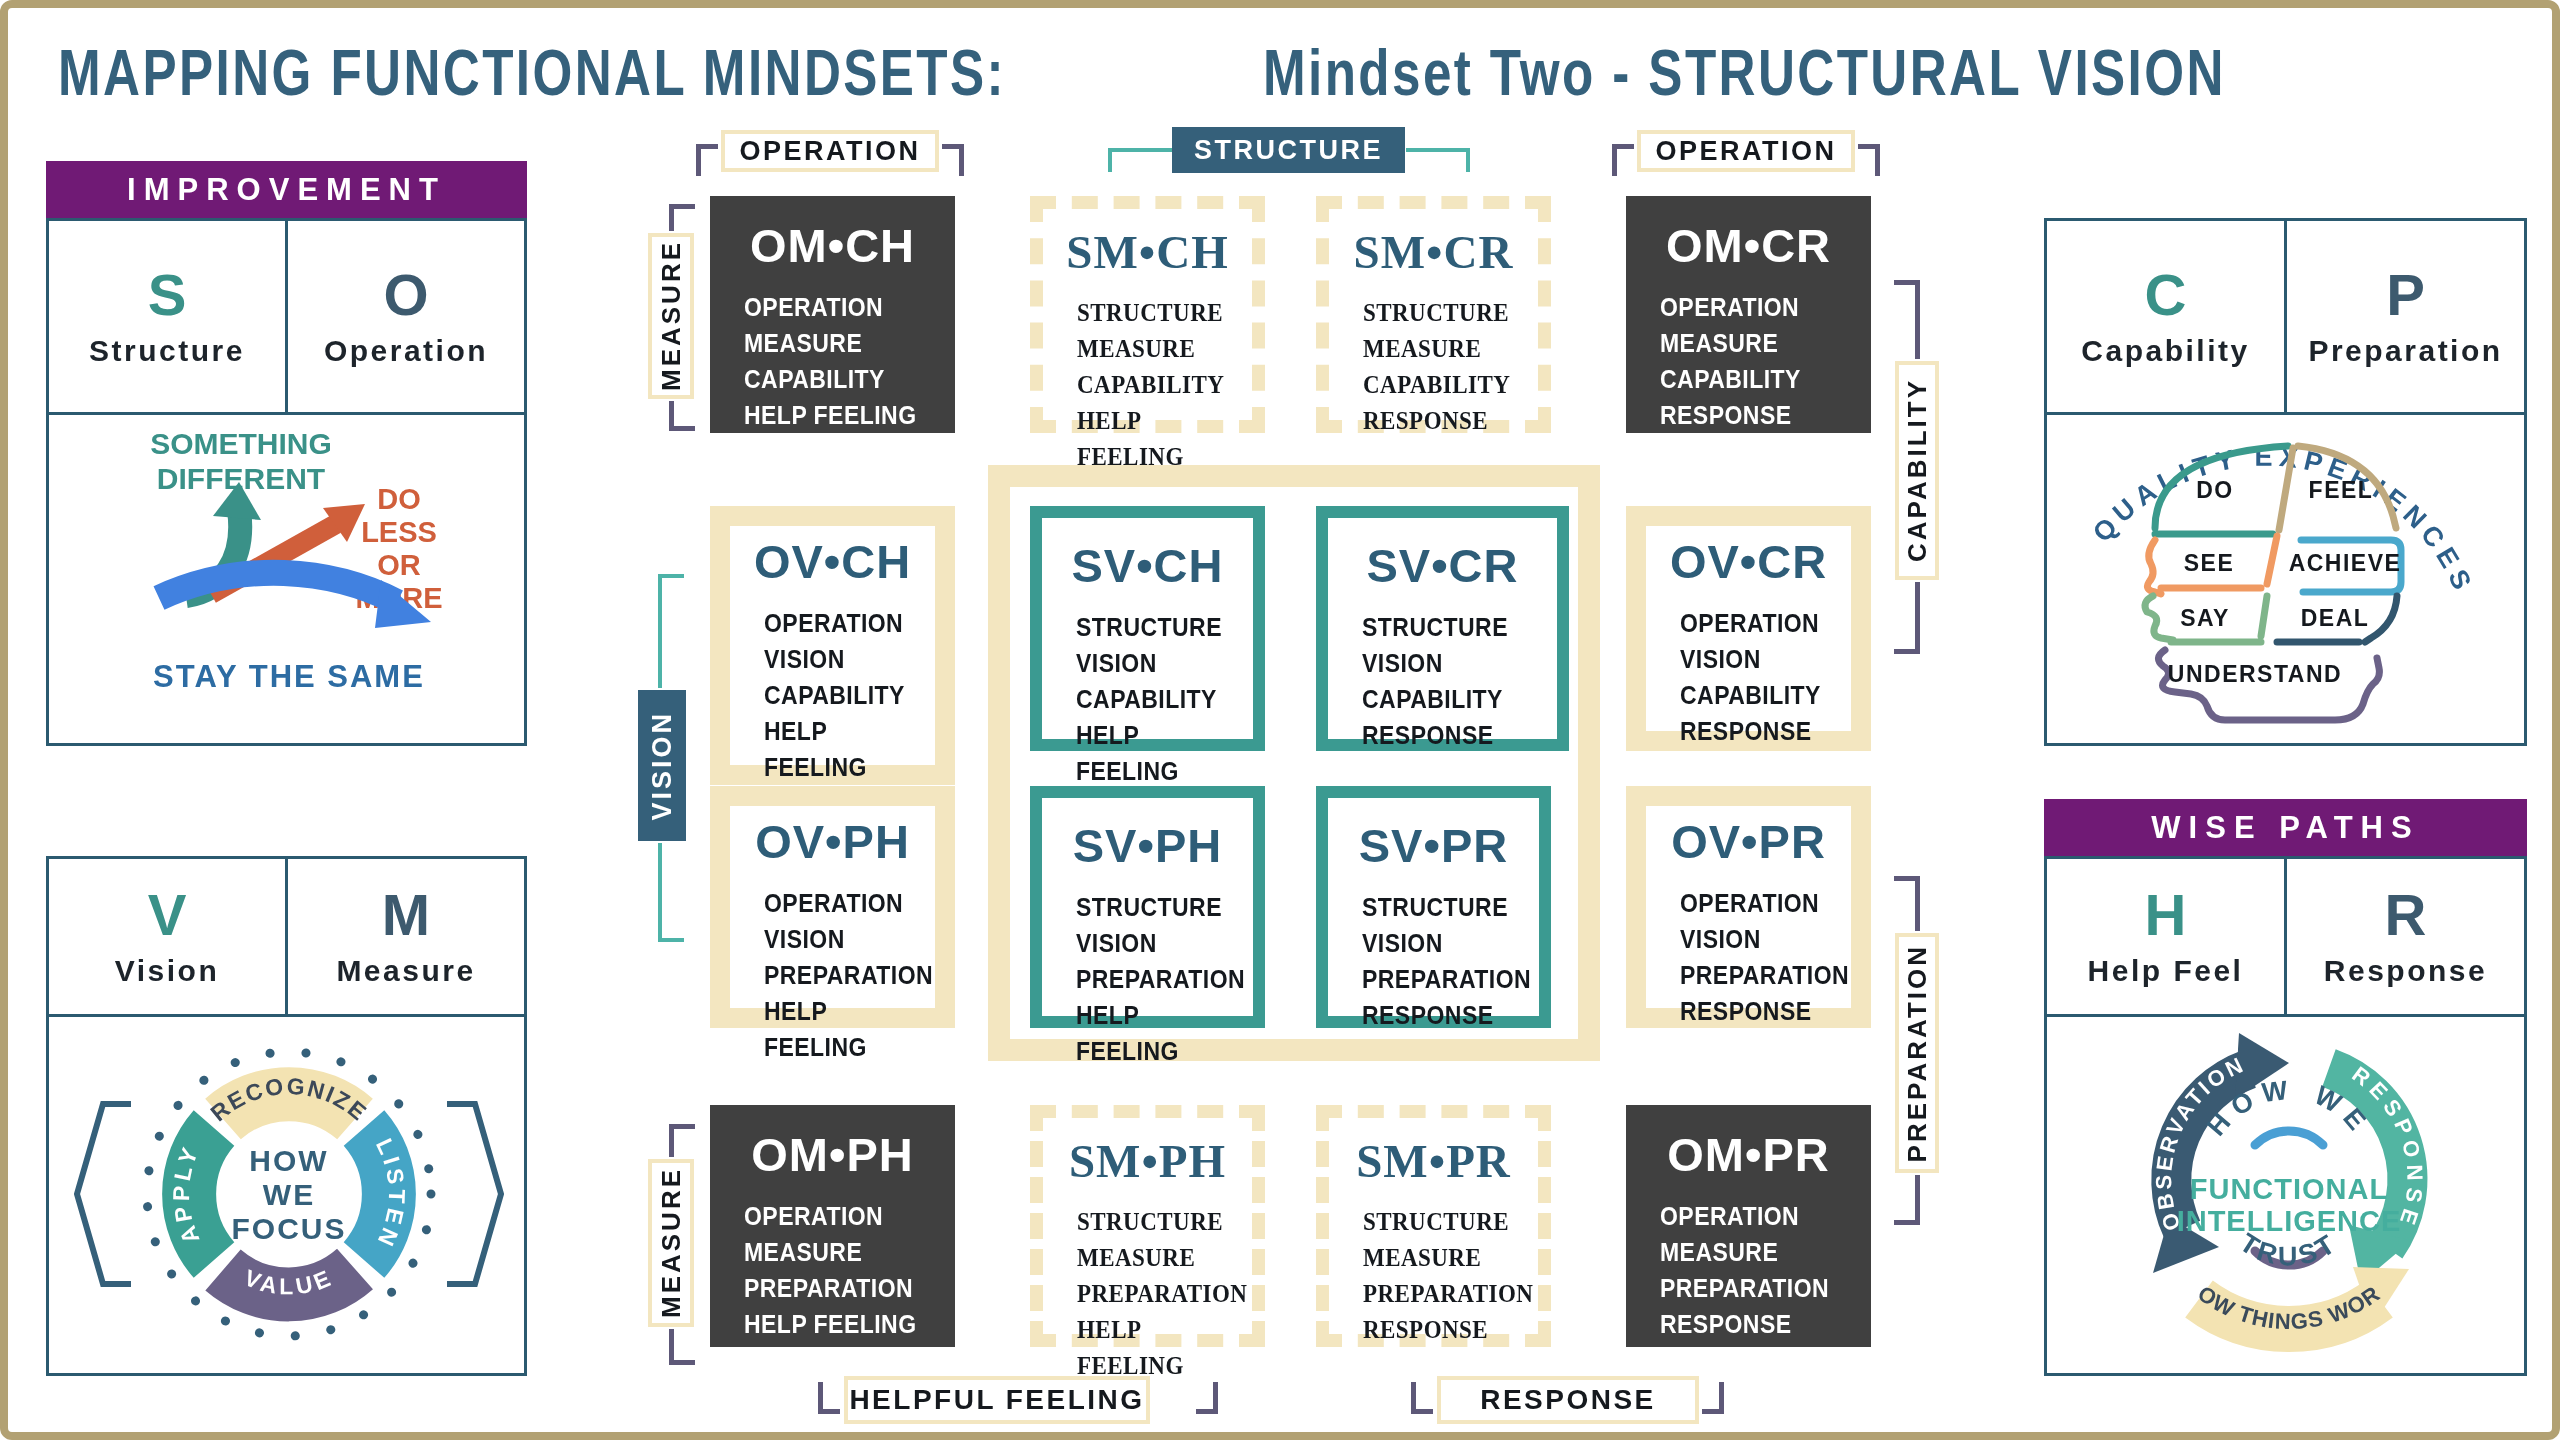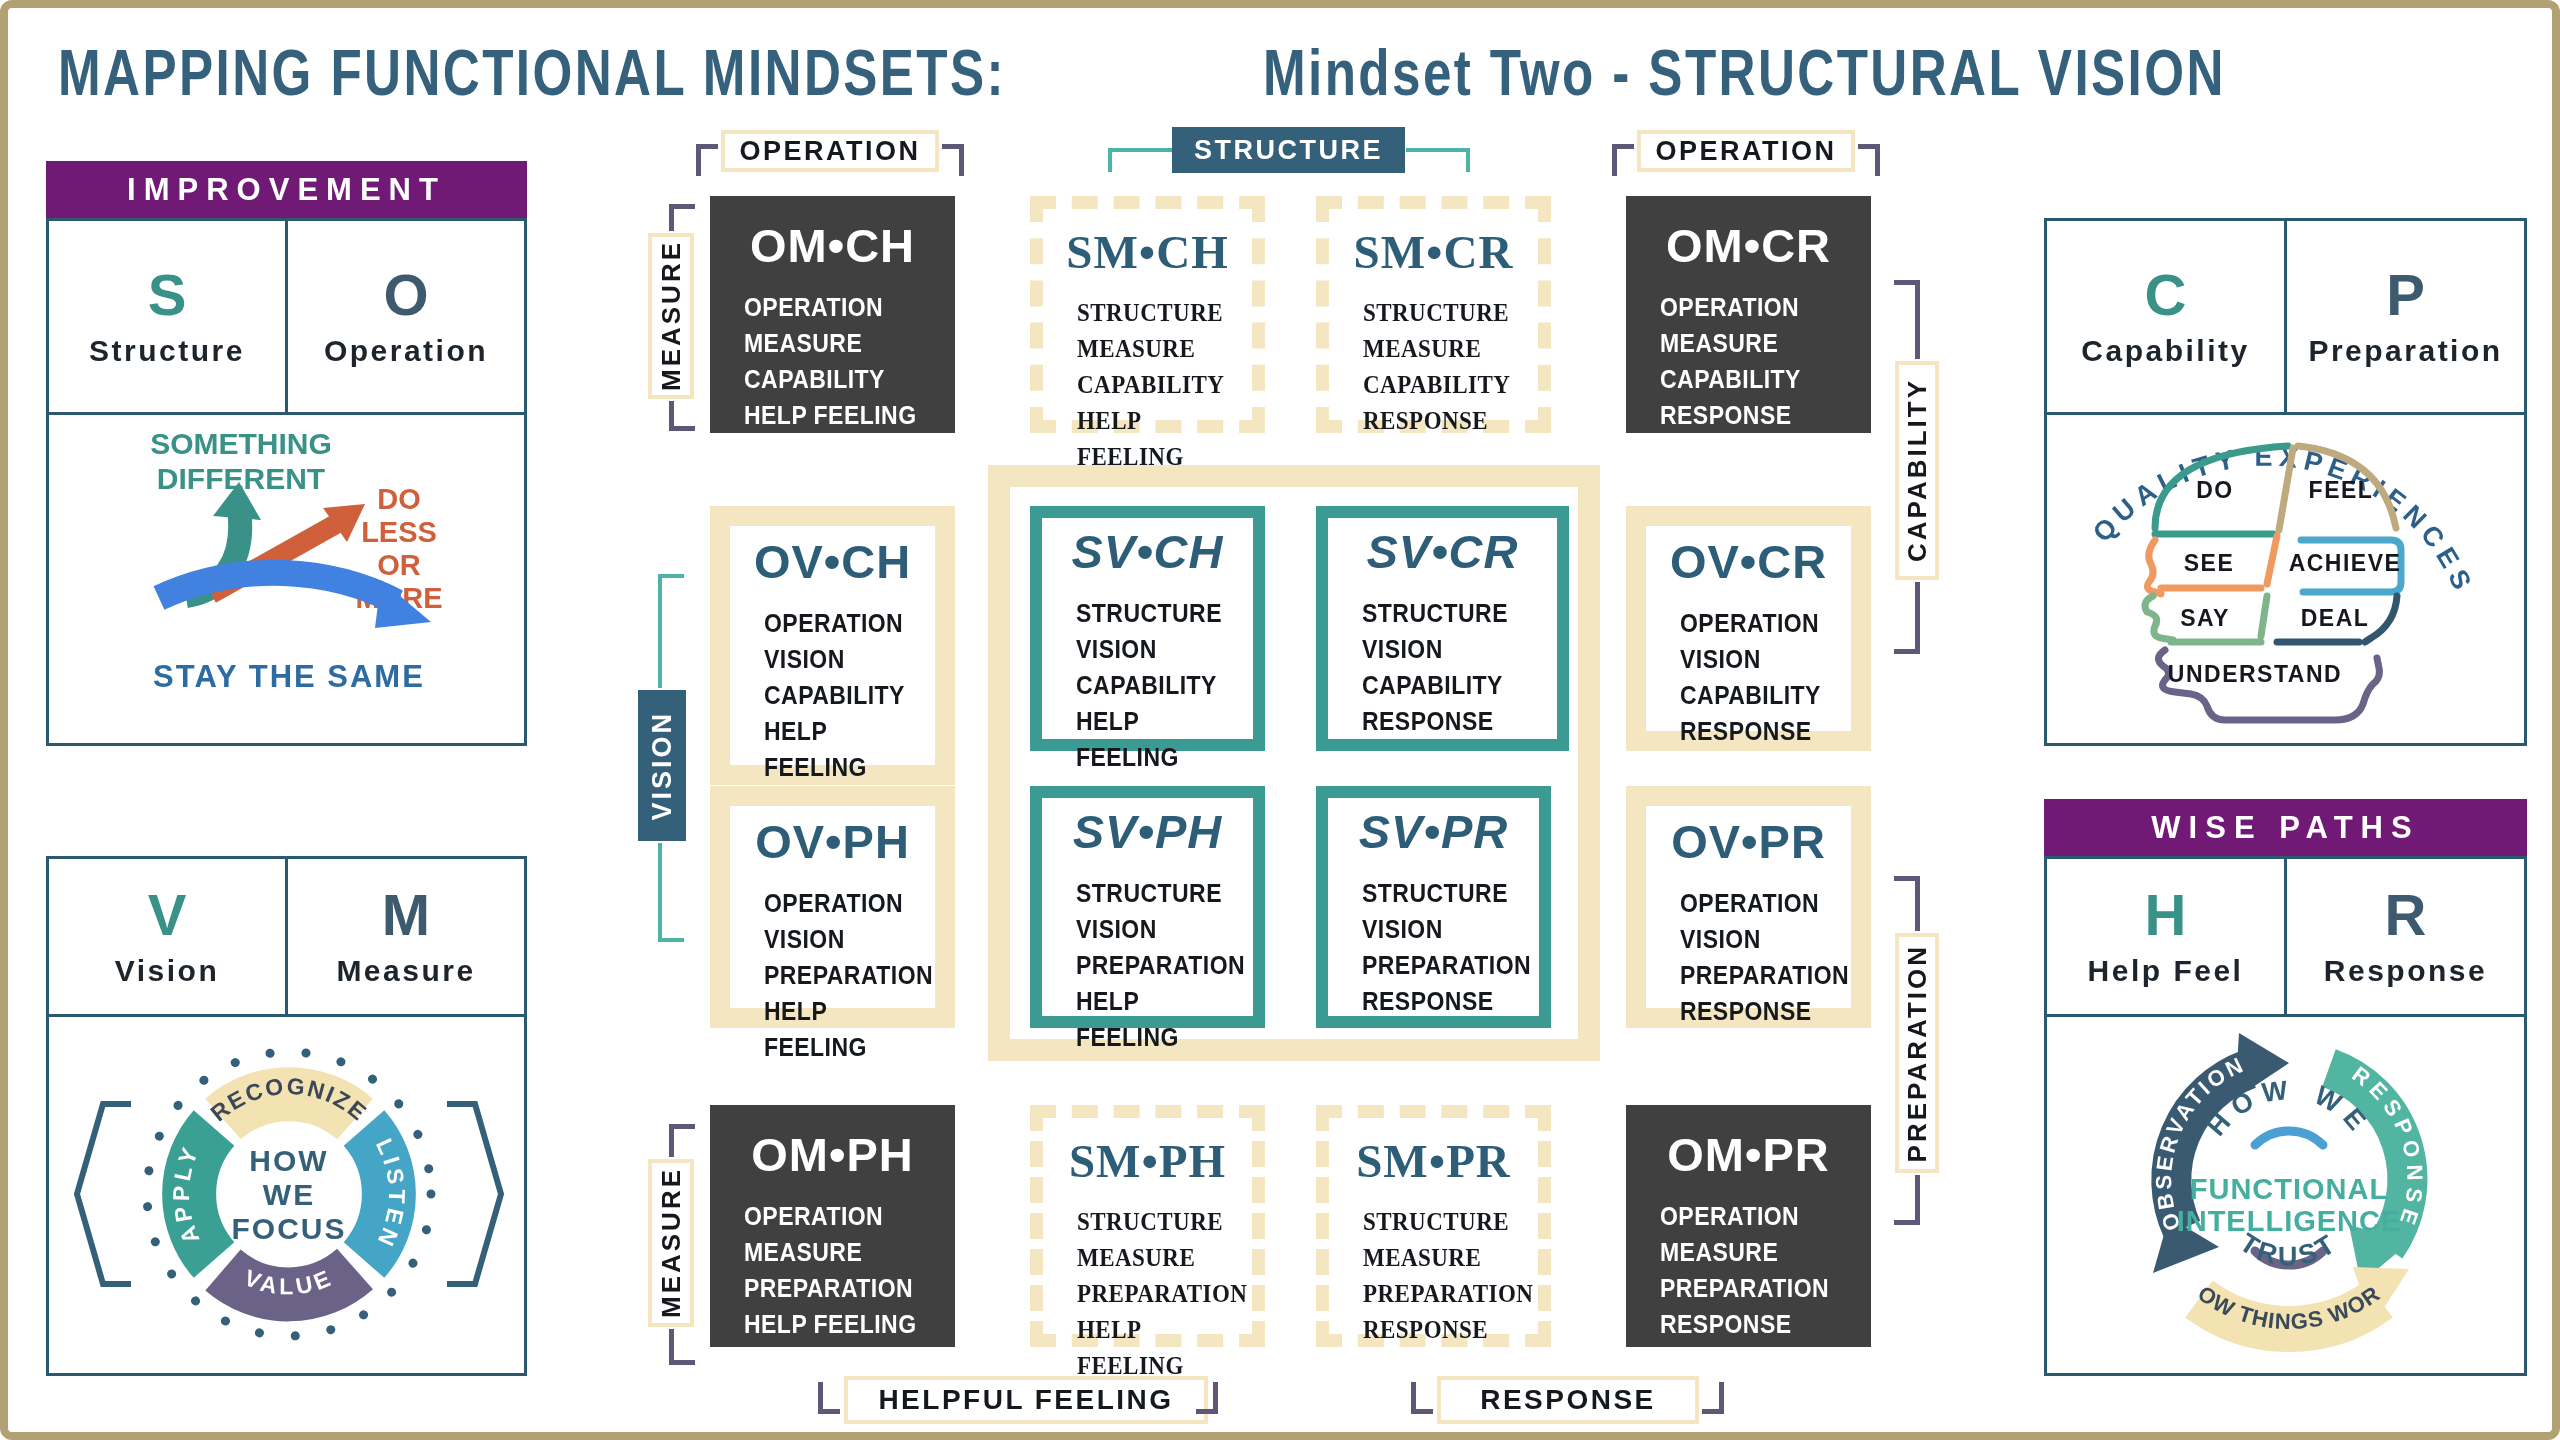--- a/index.html
+++ b/index.html
@@ -22,21 +22,21 @@
   .lt{color:#3a9188;} .ld{color:#3d5a6e;}
   .clabel{font-size:30px;font-weight:600;letter-spacing:2.5px;color:#1d242b;}
   .prelines{white-space:pre-line;}
   
   .card{position:absolute;box-sizing:border-box;background:#fff;}
   .card.teal{background:#404040;}
   .card.dashed{border:13px dashed #f3e6c0;font-family:Liberation Serif, serif;}
   .card.cream{border:20px solid #f3e6c0;}
   .card.tborder{border:12px solid #3b9a91;}
   .ct{margin-top:22px;text-align:center;font-weight:800;font-size:47px;letter-spacing:1px;color:#2e5d78;}
-  .card.cream .ct{margin-top:8px;} .card.tborder .ct{margin-top:6px;font-style:italic;} .card.dashed .ct{margin-top:16px;}
+  .card.cream .ct{margin-top:8px;} .card.tborder .ct{margin-top:20px;} .card.dashed .ct{margin-top:16px;}
   .card.teal .ct{color:#fff;}
   .cl{margin:16px 0 0 34px;font-weight:700;font-size:25px;line-height:36px;letter-spacing:.5px;
       color:#15191e;transform:scaleX(.92);transform-origin:0 0;white-space:pre-line;}
   .card.teal .cl{color:#fff;}
   
   .elabel{position:absolute;background:#fff;border:4px solid #f3e6c0;box-sizing:border-box;
           display:flex;align-items:center;justify-content:center;
           font-size:27px;font-weight:700;letter-spacing:2.5px;color:#15191e;}
   .elabel.dark{background:#35607a;border:none;color:#fff;}
   .vlabel{position:absolute;background:#fff;border:4px solid #f3e6c0;box-sizing:border-box;
@@ -360,21 +360,21 @@
     </div>
   <div class="cr tr" style="left:1886px;top:272px;width:26px;height:79px;"></div>
   <div class="cr br" style="left:1886px;top:574px;width:26px;height:72px;"></div>
 
   <div class="vlabel" style="left:1887px;top:925px;width:44px;height:240px;">
       <span>PREPARATION</span>
     </div>
   <div class="cr tr" style="left:1886px;top:868px;width:26px;height:55px;"></div>
   <div class="cr br" style="left:1886px;top:1167px;width:26px;height:50px;"></div>
 
-  <div class="elabel" style="left:836px;top:1368px;width:364px;height:48px;font-size:28px;">
+  <div class="elabel" style="left:836px;top:1368px;width:306px;height:48px;font-size:28px;">
       <span>HELPFUL FEELING</span>
     </div>
   <div class="cr bl" style="left:810px;top:1374px;width:22px;height:32px;"></div>
   <div class="cr br" style="left:1188px;top:1374px;width:22px;height:32px;"></div>
 
   <div class="elabel" style="left:1429px;top:1368px;width:262px;height:48px;font-size:28px;">
       <span>RESPONSE</span>
     </div>
   <div class="cr bl" style="left:1403px;top:1374px;width:22px;height:32px;"></div>
   <div class="cr br" style="left:1694px;top:1374px;width:22px;height:32px;"></div>

